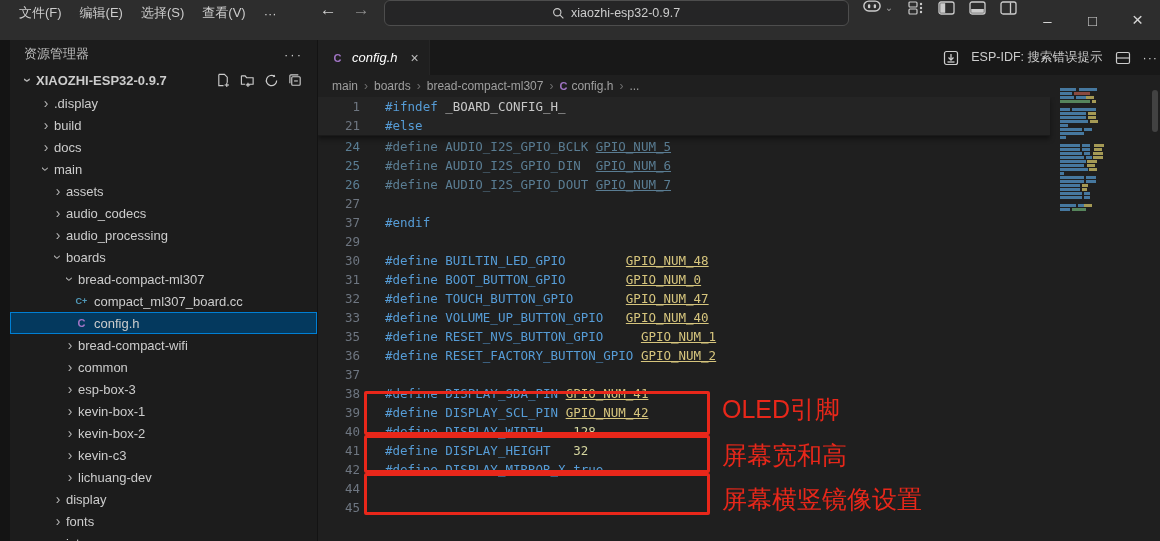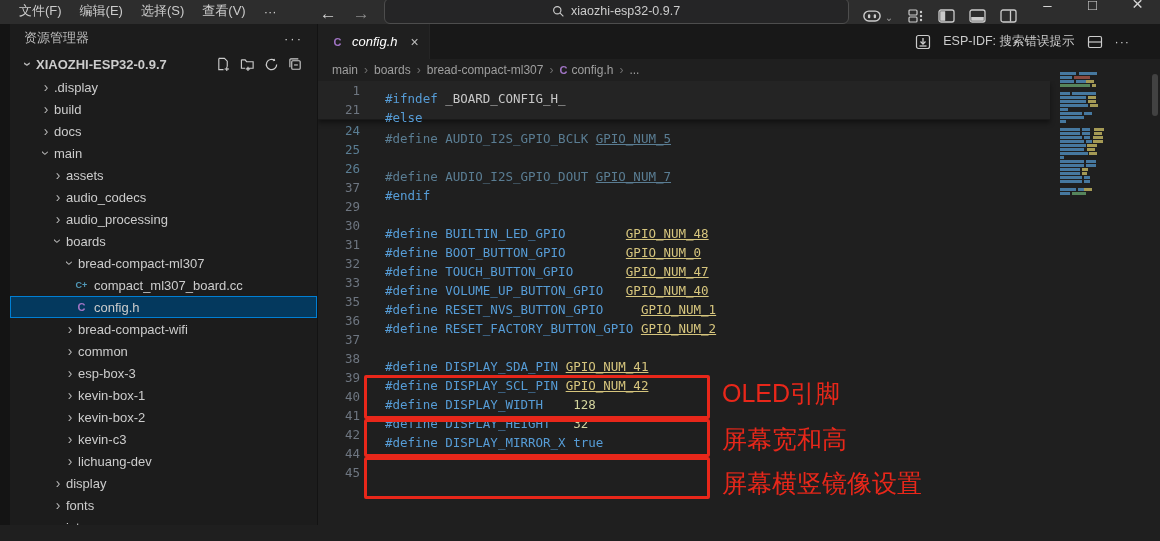--- a/index.html
+++ b/index.html
@@ -1,20 +1,20 @@
 <!DOCTYPE html>
 <html><head>
 <meta charset="utf-8">
 <style>
   * { box-sizing: border-box; margin: 0; padding: 0; }
   html,body { width:1160px; height:541px; overflow:hidden; background:#1f1f1f;
     font-family:"Liberation Sans", sans-serif; }
 
   
-  .titlebar { height:24px; background:#2d2d2d; display:flex; align-items:flex-end;
+  .titlebar { height:40px; background:#2d2d2d; display:flex; align-items:flex-start;
     color:#cccccc; font-size:13px; }
   .menus { display:flex; align-items:center; padding-left:10px; }
   .menu-item { padding:4px 9px; border-radius:4px; white-space:nowrap; }
   .nav-arrows { display:flex; align-items:center; margin-left:34px; gap:16px; font-size:17px; color:#cfcfcf; }
   .nav-fwd { color:#8a8a8a; }
   .searchbox { flex:0 0 465px; height:26px; margin-left:14px; background:#252526;
     border:1px solid #4d4d4d; border-radius:6px; display:flex; align-items:center;
     justify-content:center; gap:6px; color:#cccccc; font-size:12.5px; }
   .copilot { display:flex; align-items:center; gap:4px; margin-left:14px; }
   .layout-icons { display:flex; align-items:center; gap:14px; margin-left:auto; margin-right:8px; }
@@ -41,31 +41,31 @@
   .lbl { white-space:nowrap; }
 
   
   .editor { flex:1; background:#1f1f1f; position:relative; display:flex; flex-direction:column; }
   .tabs { height:35px; background:#181818; display:flex; align-items:stretch; color:#cccccc; }
   .tab { background:#1f1f1f; display:flex; align-items:center; gap:7px; padding:0 10px 0 12px;
     font-size:13px; color:#ffffff; border-right:1px solid #252525; }
   .tab .t-label { font-style:italic; }
   .tab .t-close { color:#bdbdbd; margin-left:6px; font-size:14px; }
   .editor-actions { margin-left:auto; display:flex; align-items:center; gap:12px;
-    padding-right:30px; font-size:12.5px; color:#cccccc; }
+    padding-right:2px; font-size:12.5px; color:#cccccc; }
   .breadcrumb { height:22px; display:flex; align-items:center; gap:6px; padding-left:14px;
     font-size:12px; color:#9f9f9f; background:#1f1f1f; }
   .breadcrumb .sep { color:#6e6e6e; }
   .bc-item { display:flex; align-items:center; gap:4px; }
 
   .code-wrap { position:relative; flex:1; overflow:hidden;
     font-family:"DejaVu Sans Mono","Liberation Mono",monospace; font-size:12.5px; }
   .code-line { height:19px; line-height:19px; display:flex; white-space:pre; }
   .gutter { width:42px; flex:0 0 42px; text-align:right; color:#6e7681; }
-  .ltext { padding-left:25px; color:#d4d4d4;margin-top:8px; }
+  .ltext { padding-left:25px; color:#d4d4d4; }
   .tok-k { color:#569cd6; } .tok-n { color:#569cd6; } .tok-v { color:#d6c57d;text-decoration:underline; }
   .tok-num { color:#d5d69f; } .tok-t2 { color:#c8c8c8; }
   .dim span { color:#5a7d93 !important; }
   .sticky { position:absolute; top:0; left:0; right:110px; background:#242424;
     border-bottom:1px solid #1a1a1a; box-shadow:0 3px 5px rgba(0,0,0,.45); z-index:3; }
   .lines { position:absolute; top:40px; left:0; right:0; }
 
   
   .anno-box { position:absolute; border:3px solid #e8271a; border-radius:2px;
     left:46px; width:346px; z-index:4; }
@@ -334,22 +334,23 @@
         </span>
       </div>
 
     <div class="code-wrap">
       <div class="sticky" id="sticky">
           <div class="code-line"><span class="gutter">1</span><span class="ltext"><span class="tok-k">#ifndef </span><span class="tok-t2">_BOARD_CONFIG_H_</span></span></div>
           <div class="code-line"><span class="gutter">21</span><span class="ltext"><span class="tok-k">#else</span></span></div>
         </div>
       <div class="lines" id="lines">
           <div class="code-line dim"><span class="gutter">24</span><span class="ltext"><span class="tok-k">#define </span><span class="tok-n">AUDIO_I2S_GPIO_BCLK </span><span class="tok-v">GPIO_NUM_5</span></span></div>
-          <div class="code-line dim"><span class="gutter">25</span></div>
+          <div class="code-line dim"><span class="gutter">25</span><span class="ltext"><span class="tok-k">#define </span><span class="tok-n">AUDIO_I2S_GPIO_DIN  </span><span class="tok-v">GPIO_NUM_6</span></span></div>
           <div class="code-line dim"><span class="gutter">26</span><span class="ltext"><span class="tok-k">#define </span><span class="tok-n">AUDIO_I2S_GPIO_DOUT </span><span class="tok-v">GPIO_NUM_7</span></span></div>
+          <div class="code-line"><span class="gutter">27</span><span class="ltext"></span></div>
           <div class="code-line"><span class="gutter">37</span><span class="ltext"><span class="tok-k">#endif</span></span></div>
           <div class="code-line"><span class="gutter">29</span><span class="ltext"></span></div>
           <div class="code-line"><span class="gutter">30</span><span class="ltext"><span class="tok-k">#define </span><span class="tok-n">BUILTIN_LED_GPIO        </span><span class="tok-v">GPIO_NUM_48</span></span></div>
           <div class="code-line"><span class="gutter">31</span><span class="ltext"><span class="tok-k">#define </span><span class="tok-n">BOOT_BUTTON_GPIO        </span><span class="tok-v">GPIO_NUM_0</span></span></div>
           <div class="code-line"><span class="gutter">32</span><span class="ltext"><span class="tok-k">#define </span><span class="tok-n">TOUCH_BUTTON_GPIO       </span><span class="tok-v">GPIO_NUM_47</span></span></div>
           <div class="code-line"><span class="gutter">33</span><span class="ltext"><span class="tok-k">#define </span><span class="tok-n">VOLUME_UP_BUTTON_GPIO   </span><span class="tok-v">GPIO_NUM_40</span></span></div>
           <div class="code-line"><span class="gutter">35</span><span class="ltext"><span class="tok-k">#define </span><span class="tok-n">RESET_NVS_BUTTON_GPIO     </span><span class="tok-v">GPIO_NUM_1</span></span></div>
           <div class="code-line"><span class="gutter">36</span><span class="ltext"><span class="tok-k">#define </span><span class="tok-n">RESET_FACTORY_BUTTON_GPIO </span><span class="tok-v">GPIO_NUM_2</span></span></div>
           <div class="code-line"><span class="gutter">37</span><span class="ltext"></span></div>
           <div class="code-line"><span class="gutter">38</span><span class="ltext"><span class="tok-k">#define </span><span class="tok-n">DISPLAY_SDA_PIN </span><span class="tok-v">GPIO_NUM_41</span></span></div>

